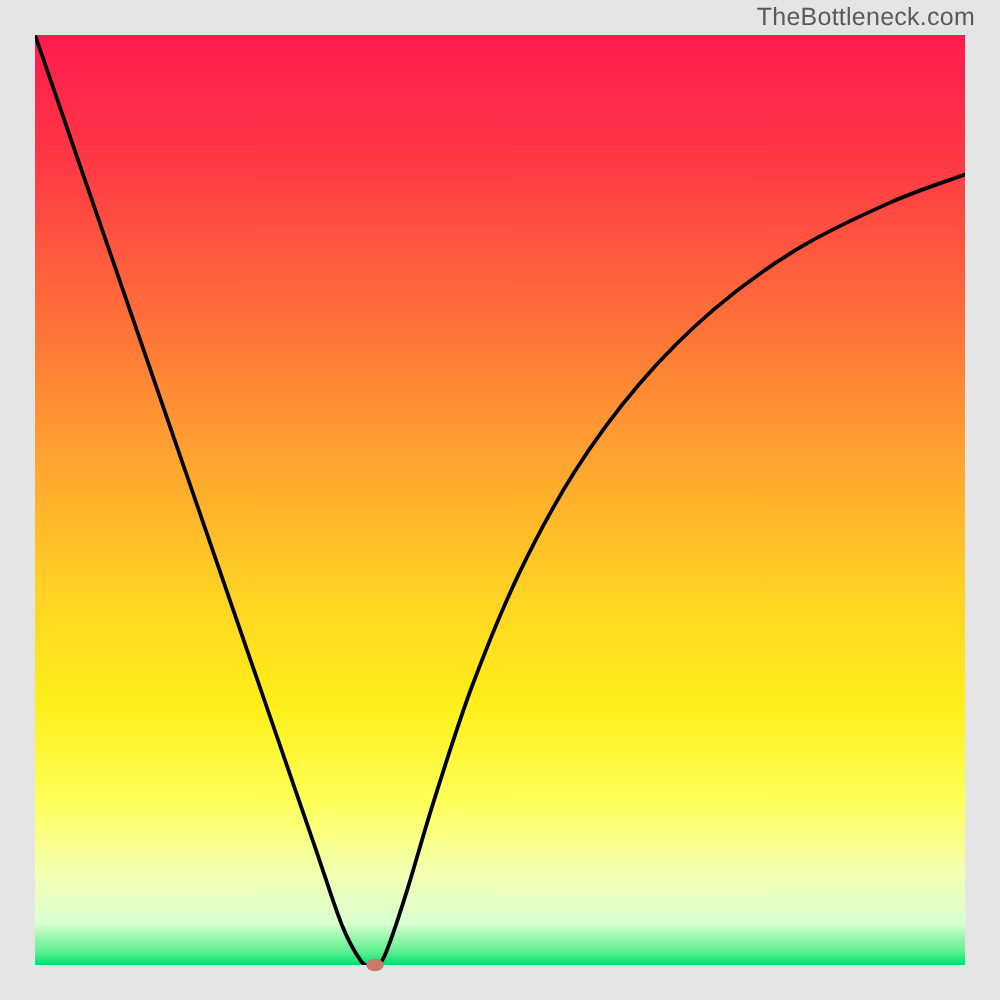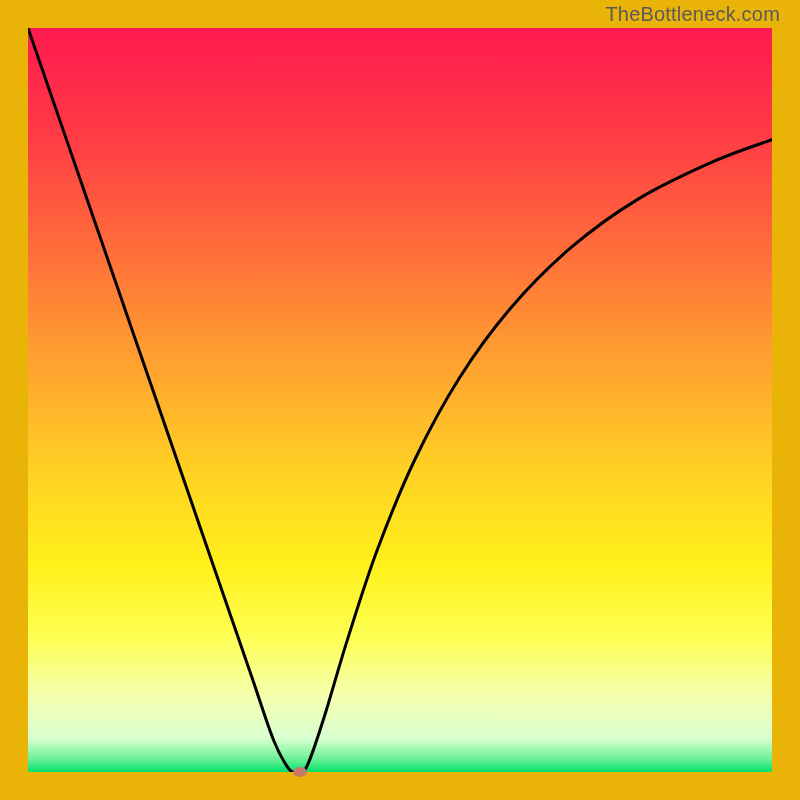--- a/index.html
+++ b/index.html
@@ -7,21 +7,21 @@
     padding: 0;
     width: 800px;
     height: 800px;
     background: #000000;
     overflow: hidden;
   }
   .chart-container {
     position: relative;
     width: 800px;
     height: 800px;
-    background: #eab308;
+    background: #e5e5e5;
   }
   .plot-area {
     position: absolute;
     left: 28px;
     top: 28px;
     width: 744px;
     height: 744px;
   }
   .gradient-bg {
     position: absolute;

